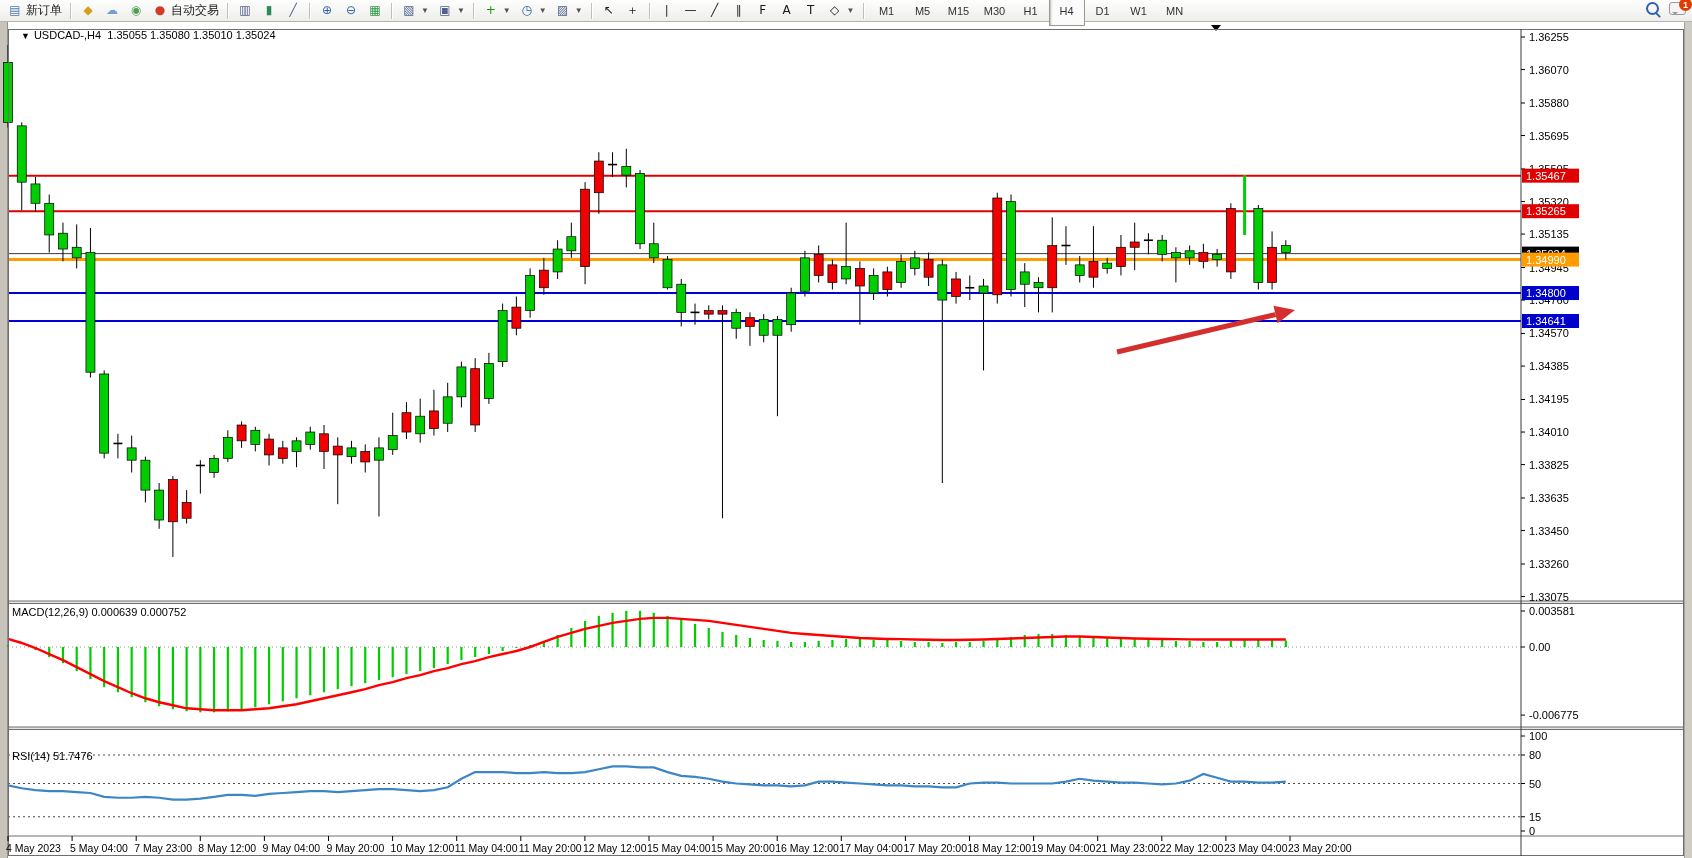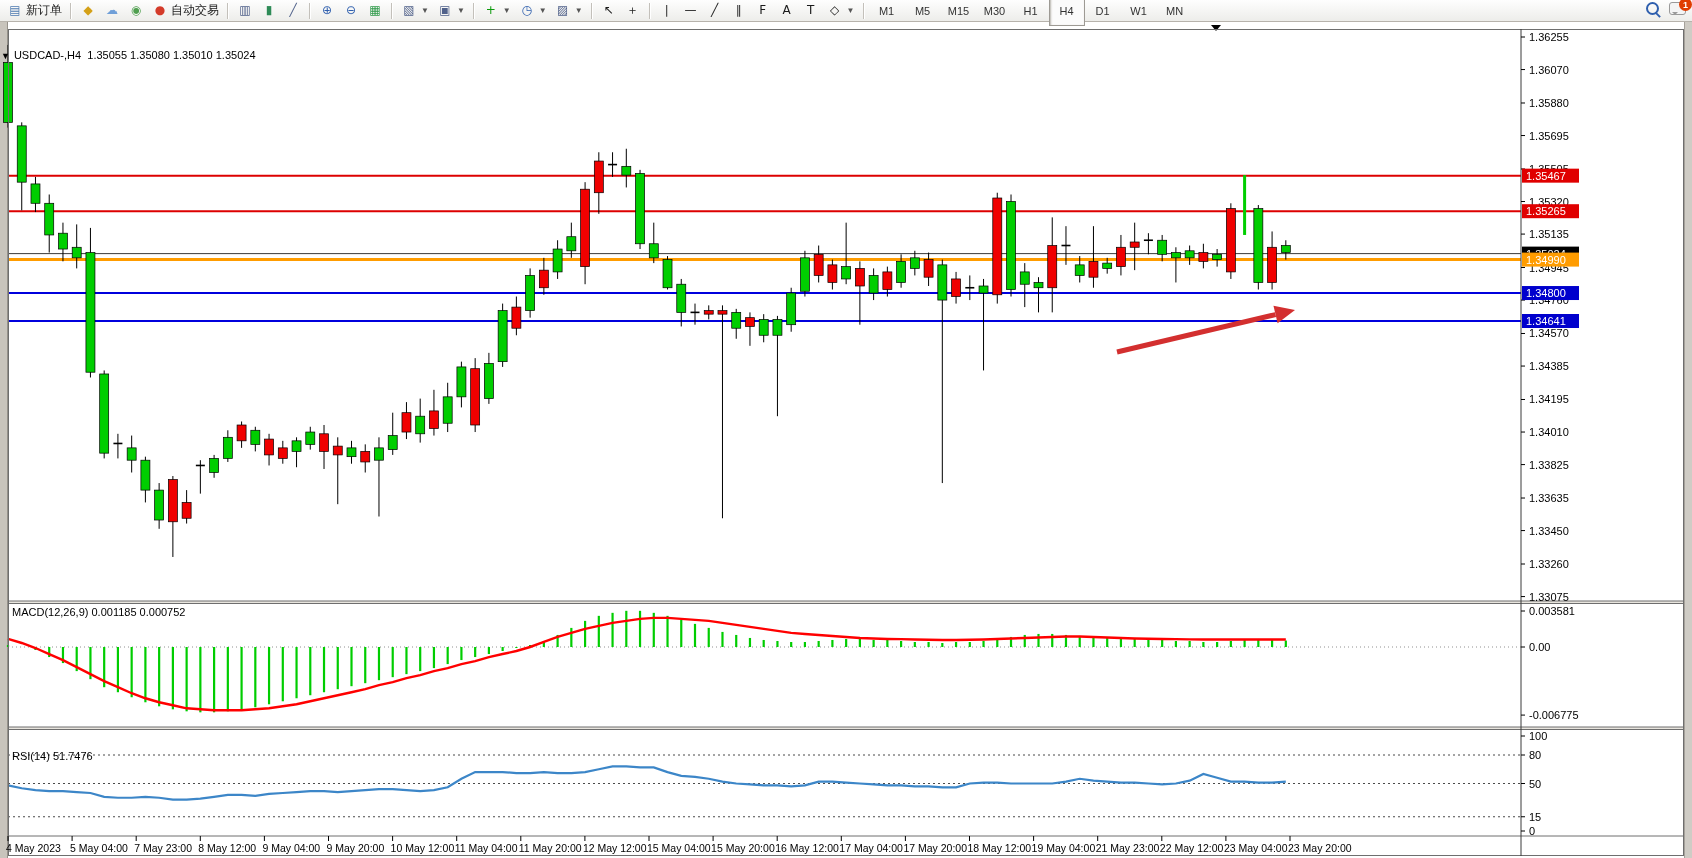--- a/index.html
+++ b/index.html
@@ -559,18 +559,18 @@
       <text x="1095.6999999999998" y="852" font-size="10.5" fill="#000">21 May 23:00</text>
       <line x1="1161.8" y1="836" x2="1161.8" y2="841" stroke="#000" stroke-width="1"></line>
       <text x="1159.8" y="852" font-size="10.5" fill="#000">22 May 12:00</text>
       <line x1="1225.8999999999999" y1="836" x2="1225.8999999999999" y2="841" stroke="#000" stroke-width="1"></line>
       <text x="1223.8999999999999" y="852" font-size="10.5" fill="#000">23 May 04:00</text>
       <line x1="1290" y1="836" x2="1290" y2="841" stroke="#000" stroke-width="1"></line>
       <text x="1288" y="852" font-size="10.5" fill="#000">23 May 20:00</text>
       <line x1="1117" y1="352" x2="1275.53452881934" y2="314.5929763459984" stroke="#d32f2f" stroke-width="5"></line>
       <polygon points="1295,310 1277.6013681750394,323.35243837729536 1273.4676894636407,305.83351431470146" fill="#d32f2f"></polygon>
     </svg>
-  <div class="pane-label" style="left:1px;top:7px;margin-top:20px;">
+  <div class="pane-label" style="left:21px;top:7px;">
     <span class="title-caret">▼</span><span>USDCAD-,H4</span>&nbsp;&nbsp;<span>1.35055 1.35080 1.35010 1.35024</span>
   </div>
-  <div class="pane-label" style="left:12px;top:584px;">MACD(12,26,9) 0.001185 0.000752</div>
+  <div class="pane-label" style="left:12px;top:584px;">MACD(12,26,9) 0.000639 0.000752</div>
   <div class="pane-label" style="left:12px;top:728px;">RSI(14) 51.7476</div>
 </div>
 
 </body></html>

